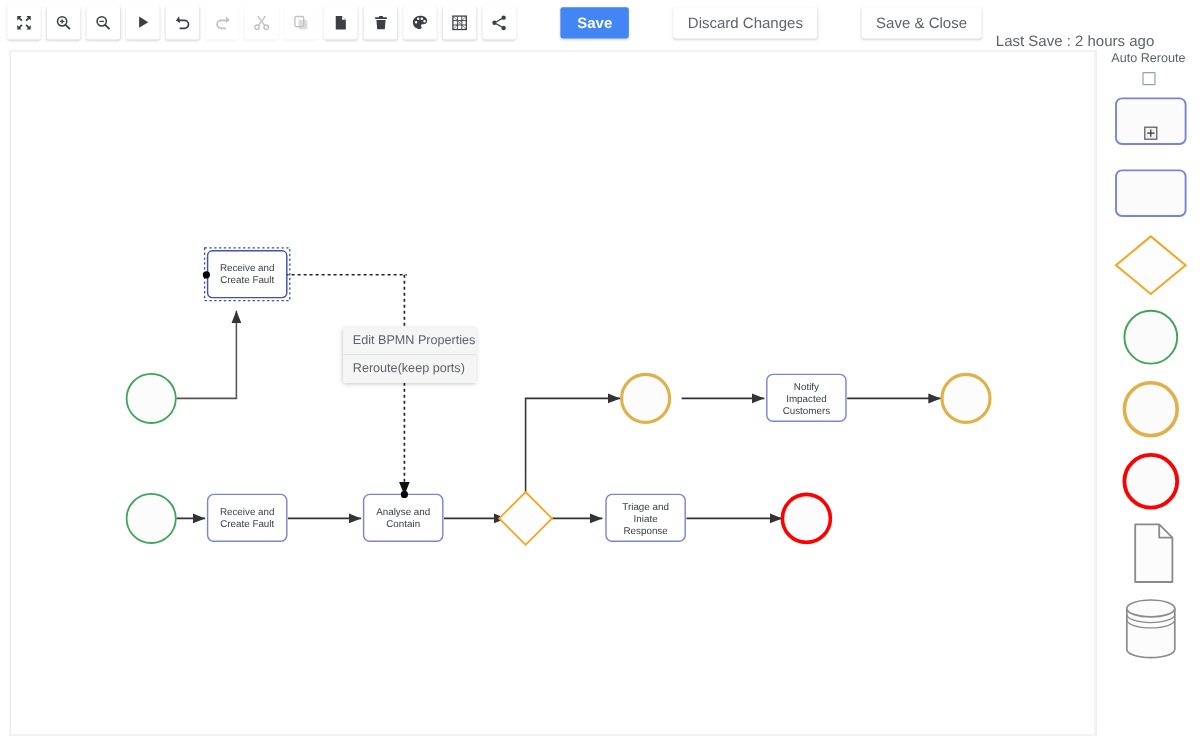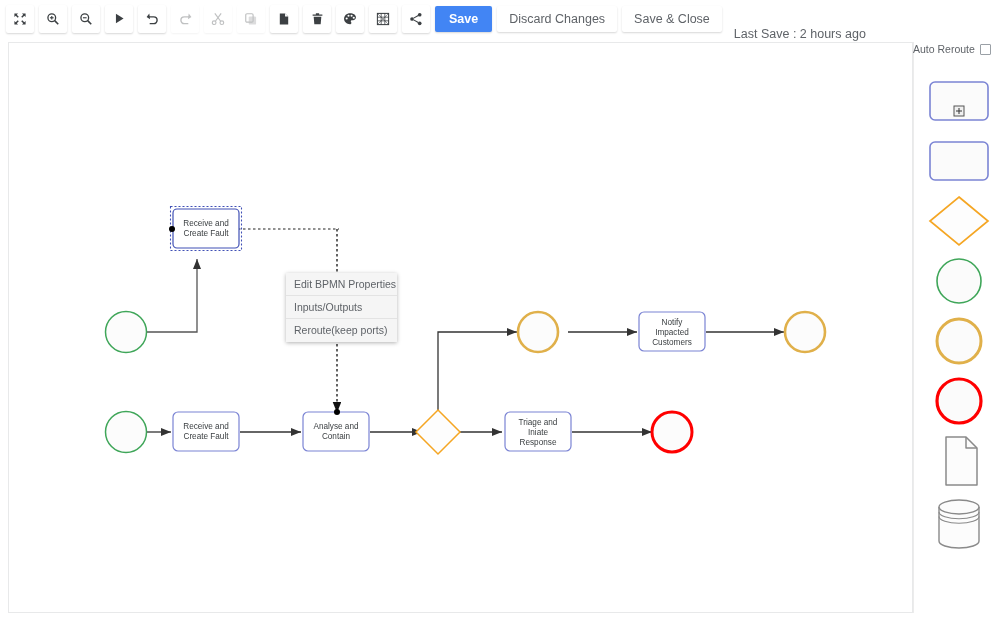--- a/index.html
+++ b/index.html
@@ -27,20 +27,21 @@
   }
   .tbtn svg { display:block; }
   .tbtn.disabled { opacity: .32; cursor: default; }
 
   .txtbtn {
     height: 26px; border: none; background: #fff; cursor: pointer;
     font-size: 12.5px; color: #5f6368; padding: 0 12px;
     border-radius: 2px; box-shadow: 0 1px 2px rgba(0,0,0,0.16);
     margin-right: 3px; white-space: nowrap;
     font-family: "Liberation Sans", sans-serif;
+    margin-left: 32px;
   }
   .txtbtn.primary { background: #4285f4; color: #fff; font-weight: 700; padding: 0 14px; }
   .lastsave {
     font-size: 12.5px; color: #5f6368; margin-left: 7px; white-space: nowrap; margin-top: 30px;
   }
 
   
   .canvas-wrap {
     position: absolute; left: 8px; top: 42px;
     width: 905px; height: 571px;
@@ -69,21 +70,21 @@
   .ctxitem:last-child { border-bottom: none; }
 
   
   .palette {
     position: absolute; left: 913px; top: 42px; width: 87px; height: 571px;
     border-left: 1px solid #ececec; background: #fff;
   }
   .auto-reroute {
     position: absolute; left: -1px; top: 1px; width: 88px;
     display: flex; align-items: center; gap: 5px;
-    font-size: 10.5px; color: #5f6368; white-space: nowrap;
+    font-size: 10.5px; color: #5f6368; white-space: nowrap; flex-direction: column;
   }
   .cbox {
     width: 11px; height: 11px; border: 1px solid #9aa0a6; background: #fff;
     border-radius: 1px; cursor: pointer; flex: 0 0 auto;
   }
   .pal-item {
     position: absolute; left: 10px; width: 70px; height: 54px;
     display: flex; align-items: center; justify-content: center; cursor: pointer;
   }
 </style>
@@ -270,21 +271,20 @@
         <text class="nlabel" x="663" y="282">Notify</text>
         <text class="nlabel" x="663" y="292">Impacted</text>
         <text class="nlabel" x="663" y="302">Customers</text>
       </g>
 
       <circle cx="796" cy="289" r="20" fill="#fcfcfc" stroke="#e0b04a" stroke-width="2.6"></circle>
     </svg>
 
     <div class="ctxmenu">
       <div class="ctxitem">Edit BPMN Properties</div>
-      <div class="ctxitem">Inputs/Outputs</div>
       <div class="ctxitem">Reroute(keep ports)</div>
     </div>
   </div>
 
   <div class="palette">
 
     <div class="auto-reroute">
       <span>Auto Reroute</span>
       <span class="cbox"></span>
     </div>

